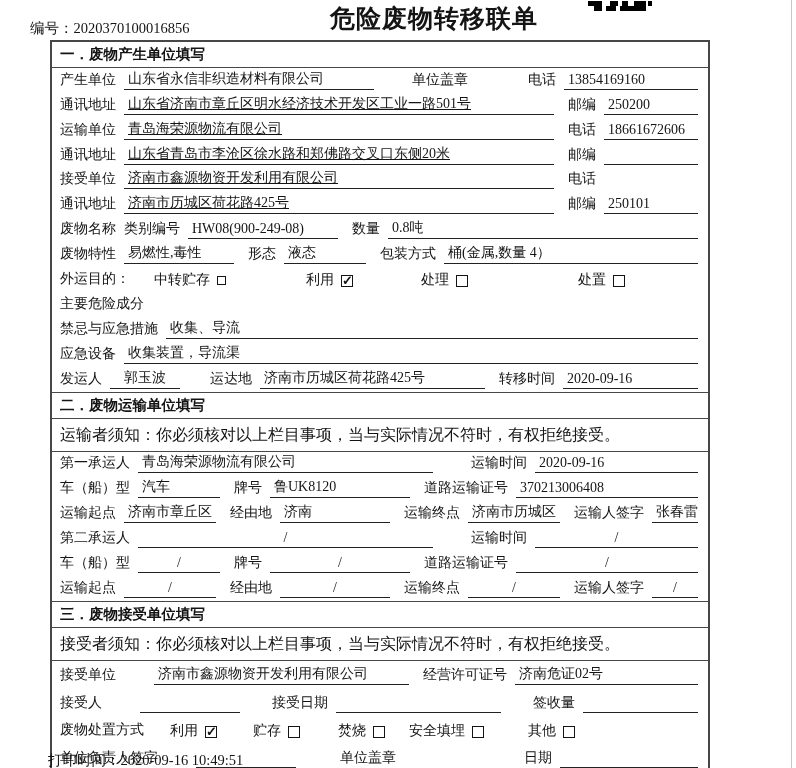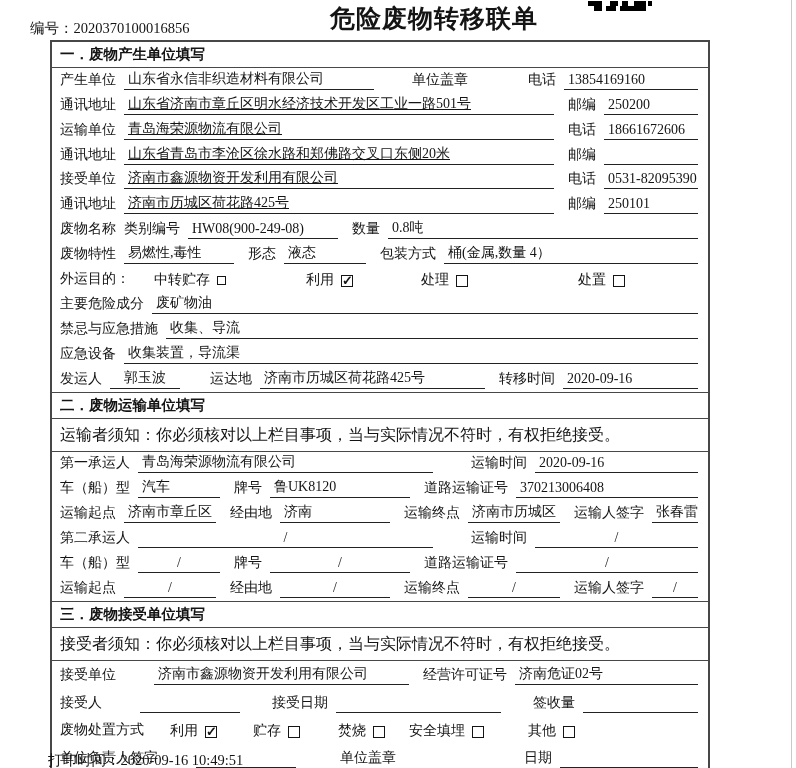--- a/index.html
+++ b/index.html
@@ -116,21 +116,20 @@
     <span class="fl">通讯地址</span>
     <span class="fv w430">山东省青岛市李沧区徐水路和郑佛路交叉口东侧20米</span>
     <span class="fl">邮编</span>
     <span class="fv grow"></span>
   </div>
 
   <div class="row">
     <span class="fl">接受单位</span>
     <span class="fv w430">济南市鑫源物资开发利用有限公司</span>
     <span class="fl">电话</span>
-    <span class="fv grow">0531-82095390</span>
   </div>
 
   <div class="row">
     <span class="fl">通讯地址</span>
     <span class="fv w430">济南市历城区荷花路425号</span>
     <span class="fl">邮编</span>
     <span class="fv grow">250101</span>
   </div>
 
   <div class="row">
@@ -165,21 +164,20 @@
       <span class="cb"></span>
     </span>
     <span class="cb-item ml110">
       <span>处置</span>
       <span class="cb"></span>
     </span>
   </div>
 
   <div class="row">
     <span class="fl">主要危险成分</span>
-    <span class="fv grow">废矿物油</span>
   </div>
 
   <div class="row">
     <span class="fl">禁忌与应急措施</span>
     <span class="fv grow">收集、导流</span>
   </div>
 
   <div class="row">
     <span class="fl">应急设备</span>
     <span class="fv grow">收集装置，导流渠</span>

